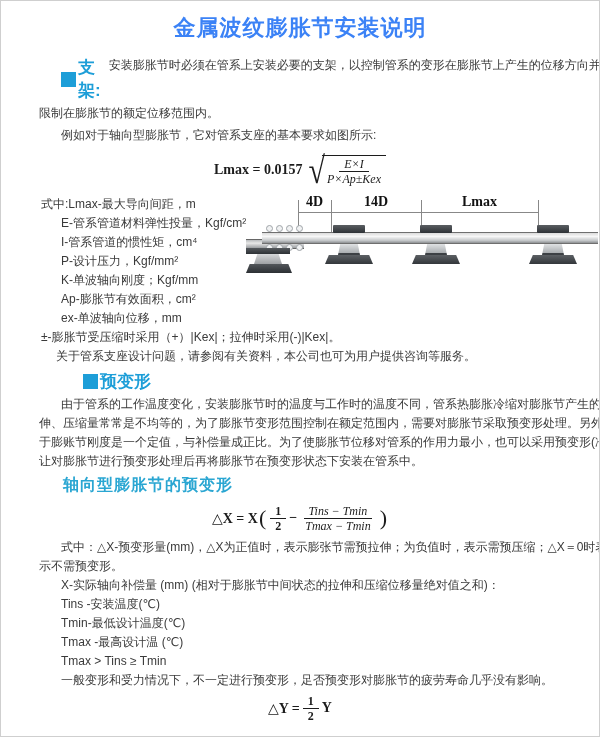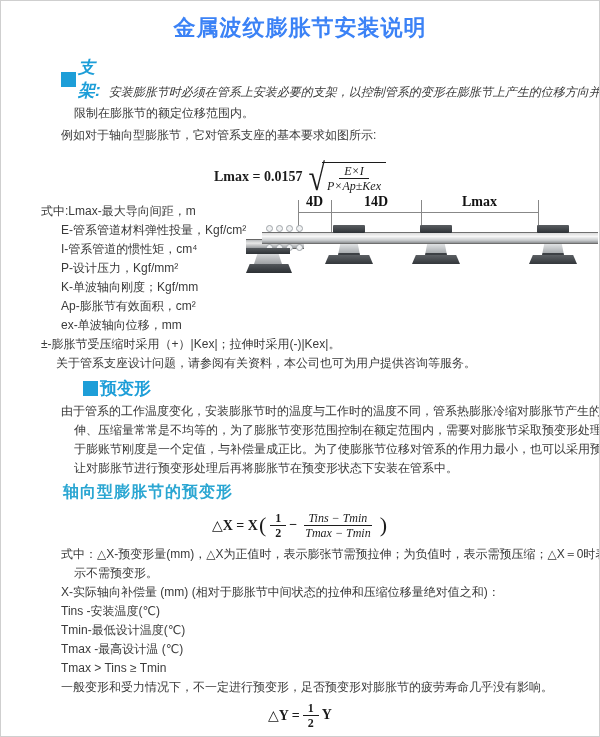--- a/index.html
+++ b/index.html
@@ -12,26 +12,26 @@
   }
   
   .doc-title {
     padding-top:13px; text-align:center;
     font-size:22px; font-weight:bold; color:#3b82f6; letter-spacing:1px;
     line-height:28px;
   }
   
   .line { font-size:12px; line-height:19px; white-space:nowrap; }
   .lh22 { line-height:22px; }
-  .ind38 { padding-left:38px;margin-left:35px; }
+  .ind38 { padding-left:38px; }
   .ind40 { padding-left:40px; }
   .ind55 { padding-left:55px; }
   .ind60 { padding-left:60px; }
   
-  .sec-head-inline { margin-top:14px; display:flex; align-items:flex-end;font-style:italic; }
+  .sec-head-inline { margin-top:14px; display:flex; align-items:flex-start; }
   .sq {
     display:inline-block; width:15px; height:15px; background:#1d9ed8;
     margin-right:2px; flex:0 0 auto;
   }
   .sec-label { color:#1d9ed8; font-size:17px; font-weight:bold; margin-right:8px; display:inline-flex; align-items:center; }
   .sec-head { display:flex; align-items:center; color:#1d9ed8; font-size:17px; font-weight:bold;margin-left:44px; }
   .sub-head { color:#2aa6d2; font-size:16px; font-weight:bold; letter-spacing:1px; }
   
   .formula {
     display:flex; justify-content:center; align-items:center;
@@ -90,21 +90,21 @@
   .anchor .cap { position:absolute; left:0; top:0; width:44px; height:6px;
     background:linear-gradient(to bottom,#55595d,#2d3135); }
   .anchor .pedestal { position:absolute; left:8px; top:6px; width:28px; height:10px;
     background:linear-gradient(to bottom,#d5d7d9,#9ea1a4);
     clip-path:polygon(12% 0,88% 0,100% 100%,0 100%); }
   .anchor .base { position:absolute; left:0; top:16px; width:46px; height:9px;
     background:linear-gradient(to bottom,#53575b,#2b2f33);
     clip-path:polygon(8% 0,92% 0,100% 100%,0 100%); }
   
   .mt2{margin-top:2px;} .mt4{margin-top:4px;} .mt6{margin-top:6px;}
-  .f1 { margin-top:12px; height:38px; }
+  .f1 { margin-top:5px; height:38px; }
   .f2 { margin-top:2px; height:40px; }
   .f3 { margin-top:2px; height:32px; }
 </style>
 </head>
 <body>
 
 <div class="page">
 
   <div class="doc-title">金属波纹膨胀节安装说明</div>
 

